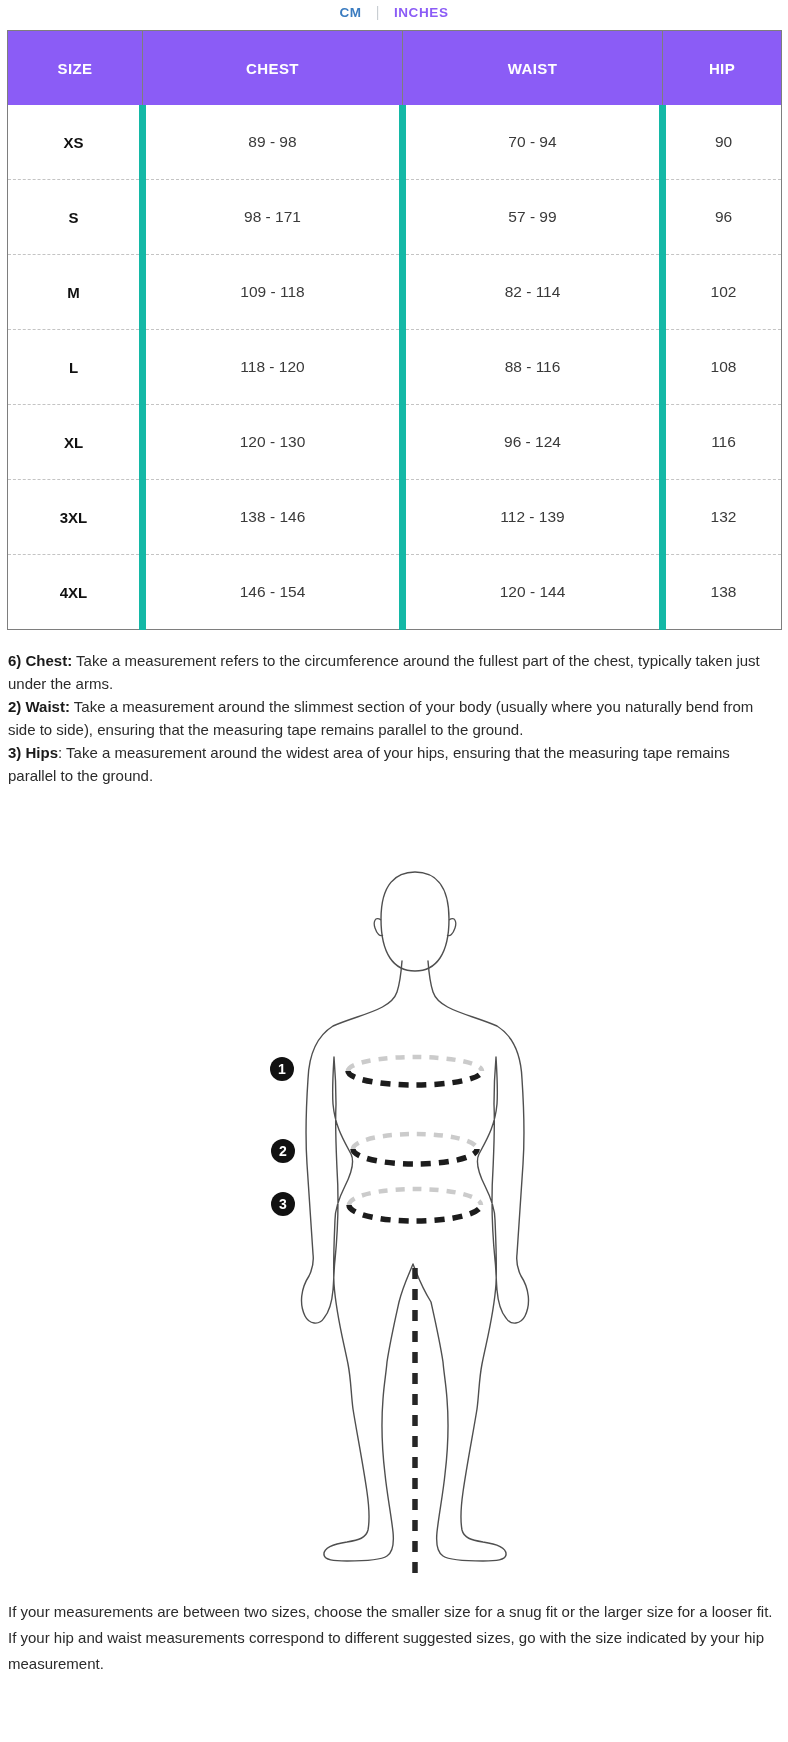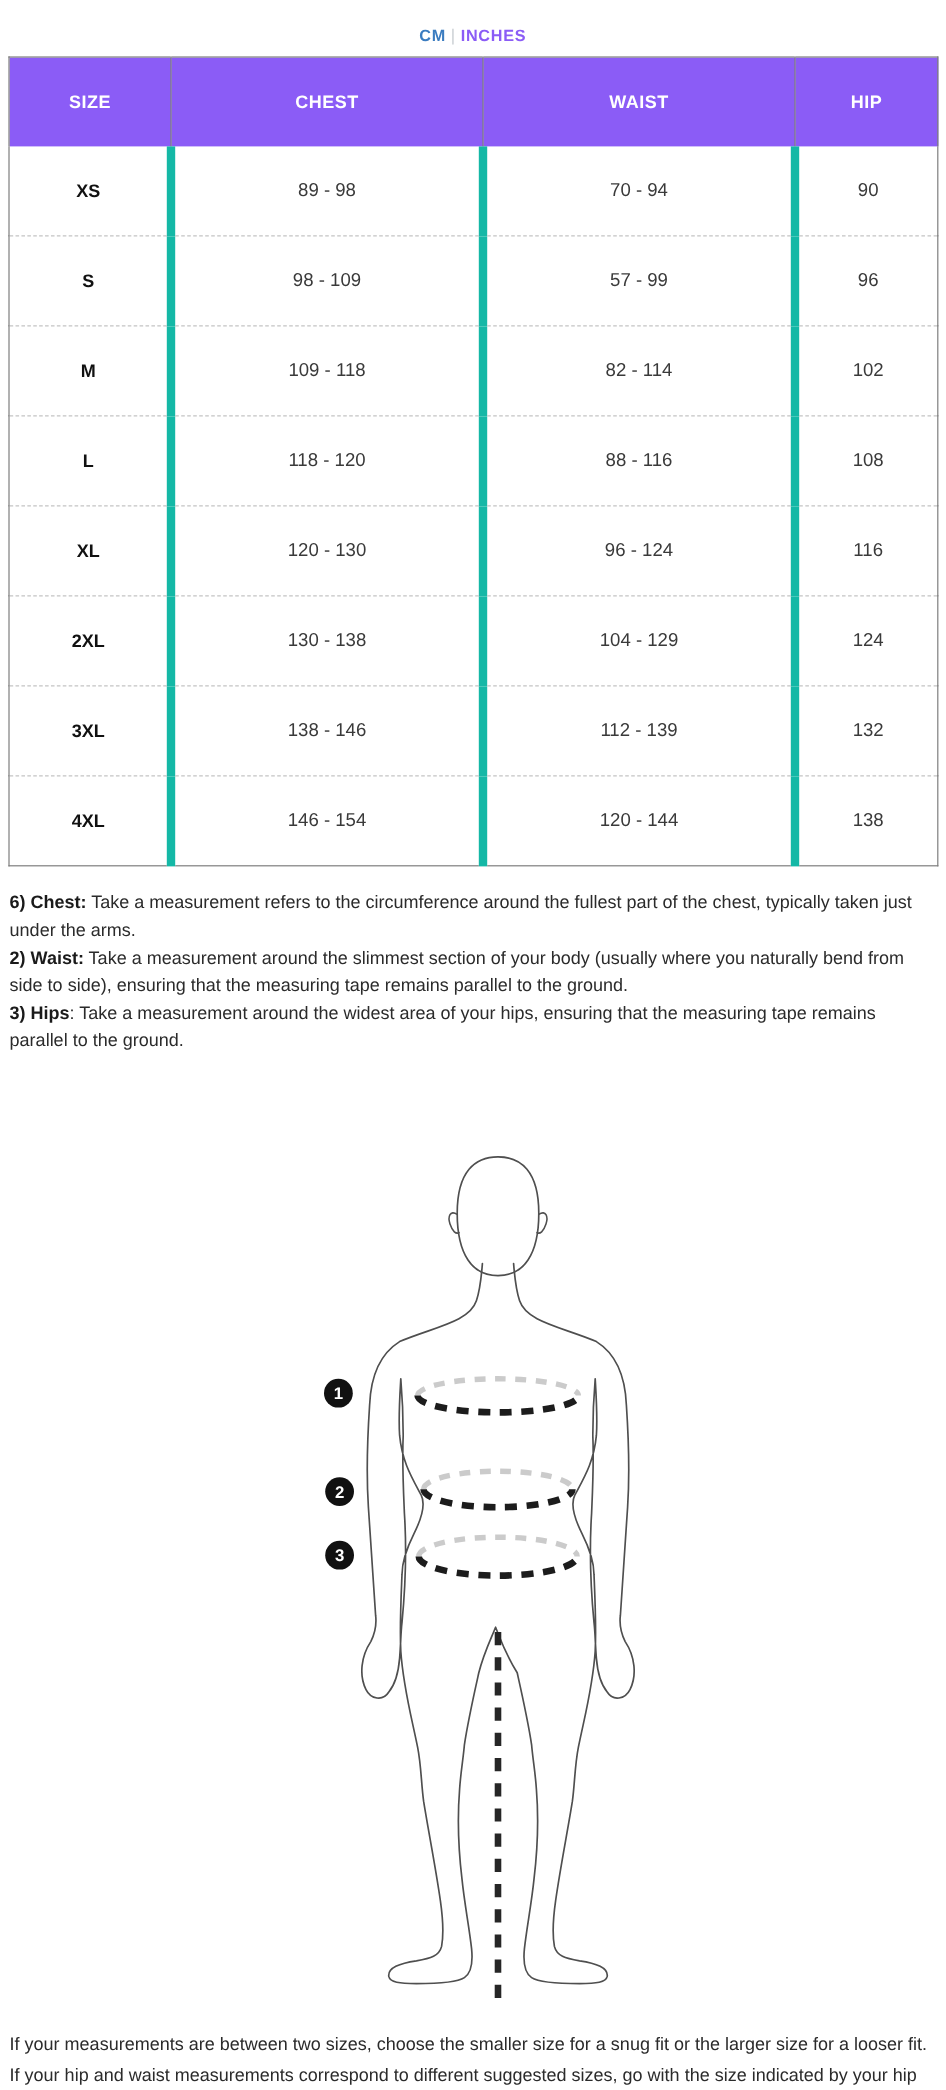--- a/index.html
+++ b/index.html
@@ -1,22 +1,22 @@
 <!DOCTYPE html>
 <html><head>
 <meta charset="utf-8">
 <style>
   html,body{margin:0;padding:0;}
   body{
     width:788px;height:1742px;overflow:hidden;background:#ffffff;
     font-family:"Liberation Sans",sans-serif;color:#2d2d2d;
   }
   
-  .tabs{display:flex;justify-content:center;align-items:center;gap:4px;
-        padding-top:21px;font-size:13.5px;font-weight:bold;letter-spacing:.6px;}
+  .tabs{display:flex;justify-content:center;align-items:center;gap:14px;
+        padding-top:4px;font-size:13.5px;font-weight:bold;letter-spacing:.6px;}
   .tab-cm{color:#3b7cc0;cursor:pointer;}
   .tab-divider{color:#c9ced2;font-weight:normal;font-size:14px;}
   .tab-inches{color:#8b5cf6;cursor:pointer;}
   
   table{border-collapse:collapse;table-layout:fixed;width:774px;
         margin:10px 7px 0 7px;border:1px solid #7e7e7e;}
   th{background:#8b5cf6;color:#ffffff;height:72px;font-size:15px;
      font-weight:bold;letter-spacing:.4px;border-left:1px solid #7e7e7e;}
   th:first-child{border-left:none;}
   td{height:72px;text-align:center;vertical-align:middle;font-size:15.5px;
@@ -65,47 +65,41 @@
   </thead>
   <tbody>
     <tr>
       <td>XS</td>
       <td>89 - 98</td>
       <td>70 - 94</td>
       <td>90</td>
     </tr>
     <tr>
       <td>S</td>
-      <td>98 - 109</td>
+      <td>98 - 171</td>
       <td>57 - 99</td>
       <td>96</td>
     </tr>
     <tr>
       <td>M</td>
       <td>109 - 118</td>
       <td>82 - 114</td>
       <td>102</td>
     </tr>
     <tr>
       <td>L</td>
       <td>118 - 120</td>
       <td>88 - 116</td>
       <td>108</td>
     </tr>
     <tr>
       <td>XL</td>
       <td>120 - 130</td>
       <td>96 - 124</td>
       <td>116</td>
-    </tr>
-    <tr>
-      <td>2XL</td>
-      <td>130 - 138</td>
-      <td>104 - 129</td>
-      <td>124</td>
     </tr>
     <tr>
       <td>3XL</td>
       <td>138 - 146</td>
       <td>112 - 139</td>
       <td>132</td>
     </tr>
     <tr>
       <td>4XL</td>
       <td>146 - 154</td>

